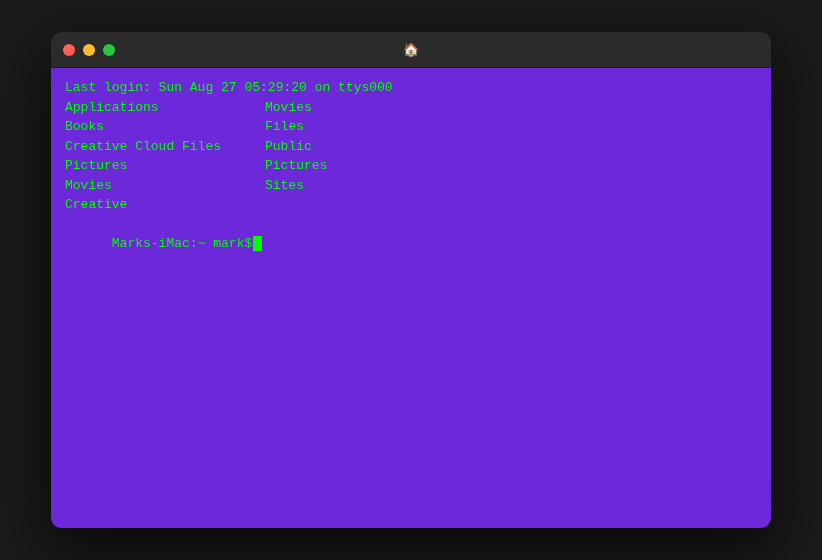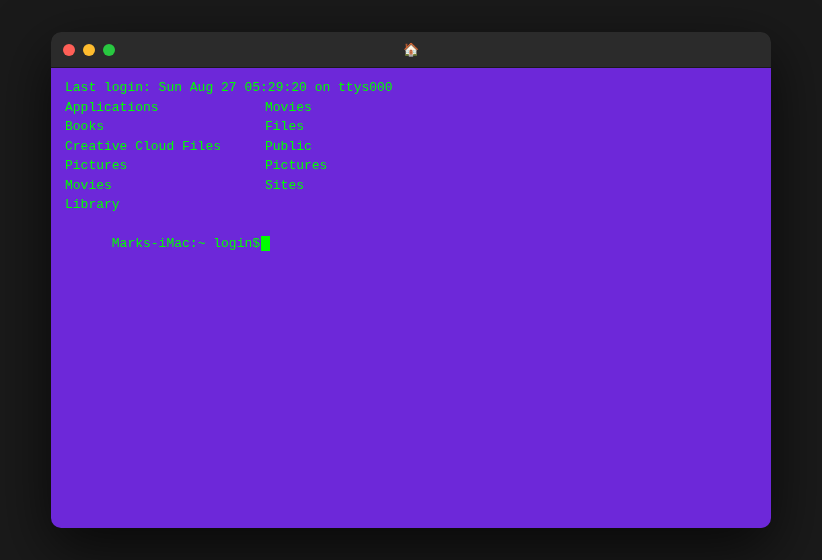--- a/index.html
+++ b/index.html
@@ -126,25 +126,25 @@
   <div class="terminal-body">
     <div class="line">Last login: Sun Aug 27 05:29:20 on ttys000</div>
     <div class="ls-grid">
 
       <div class="ls-item">Applications</div>
       <div class="ls-item">Books</div>
       <div class="ls-item">Creative Cloud Files</div>
       <div class="ls-item">Pictures</div>
 
       <div class="ls-item">Movies</div>
-      <div class="ls-item">Library</div>
+      <div class="ls-item">Creative</div>
       <div class="ls-item">Movies</div>
       <div class="ls-item">Files</div>
 
       <div class="ls-item">Public</div>
       <div class="ls-item">Pictures</div>
       <div class="ls-item">Sites</div>
     </div>
     <div class="line">
-      <span>Marks-iMac:~ login$</span><span class="cursor"></span>
+      <span>Marks-iMac:~ mark$</span><span class="cursor"></span>
     </div>
   </div>
 </div>
 
 </body></html>

